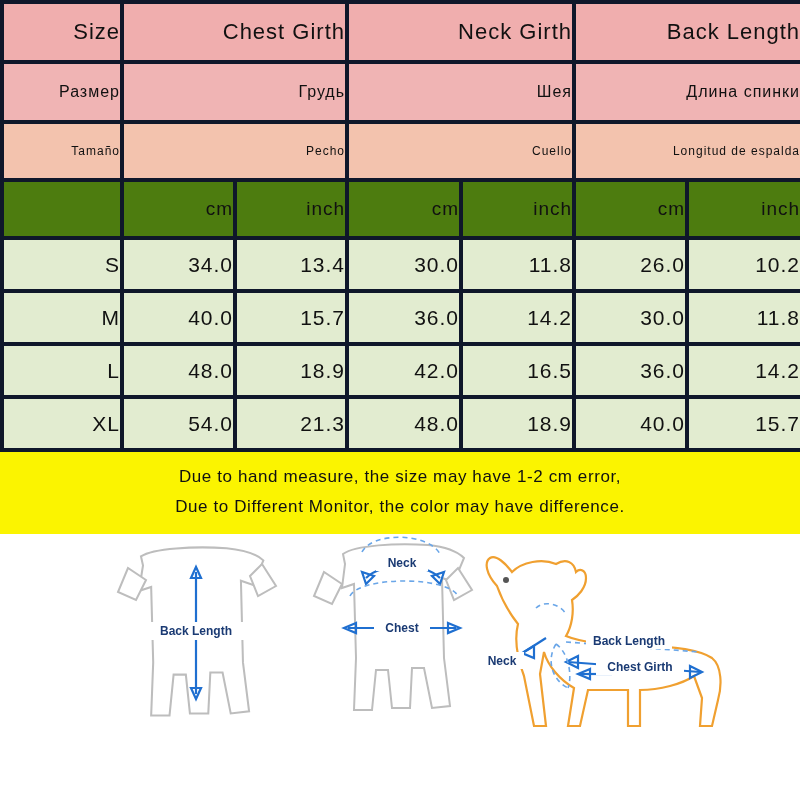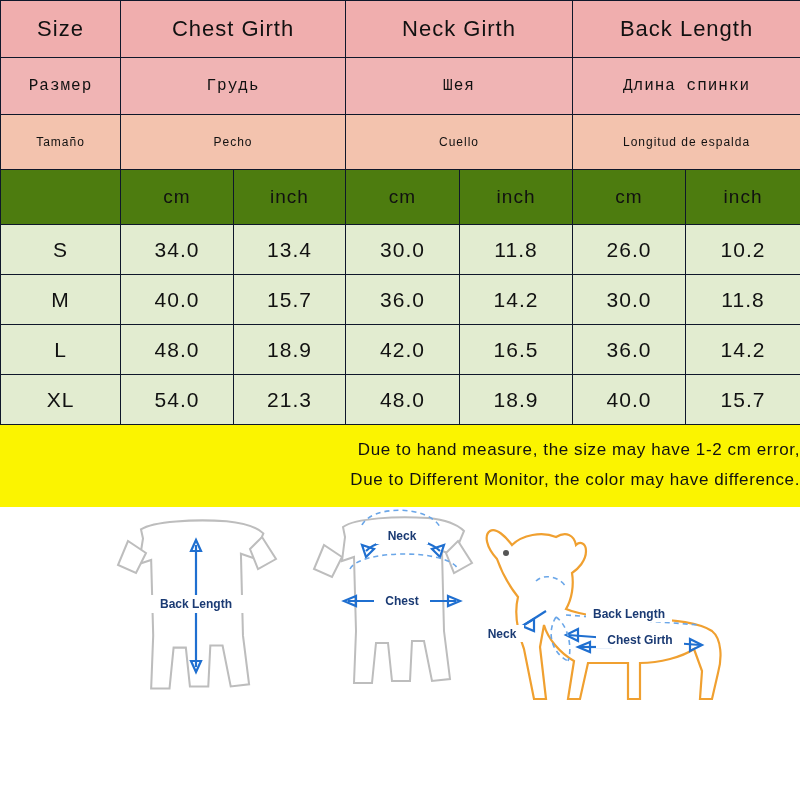--- a/index.html
+++ b/index.html
@@ -18,22 +18,22 @@
     width: 800px;
     height: 800px;
     position: relative;
   }
   table.size-table {
     width: 800px;
     border-collapse: collapse;
     table-layout: fixed;
   }
   table.size-table td {
-    border: 1px solid #0f172a;
-    text-align: center;
+    border: 4px solid #0f172a;
+    text-align: right;
     vertical-align: middle;
     letter-spacing: 1px;
     padding: 0;
   }
 
   
   .r-lang1 td { height: 56px; font-size: 22px; }
   .r-lang2 td { height: 56px; font-size: 16px; }
   .r-lang3 td { height: 54px; font-size: 12px; }
   .r-lang4 td { height: 54px; font-size: 19px; }
@@ -42,29 +42,29 @@
 
   
   .band1 td { background: #f0aeae; }
   .band2 td { background: #f0b4b4; }
   .band3 td { background: #f3c3ae; }
   .band4 td { background: #f6cfa4; }
   .band-units td { background: #4d7c0f; }
   .band-data td { background: #e2ecd0; }
 
   .cell-size-h { font-size: 22px; }
-  .cell-sub-sm { font-size: 13px; letter-spacing: 2px; font-family: Liberation Mono, monospace; }
+  .cell-sub-sm { font-size: 13px; letter-spacing: 2px; }
   .cell-sub-es { font-size: 16px; }
 
   .notes {
     background: #fbf400;
     width: 800px;
     box-sizing: border-box;
     padding: 10px 0 12px 0;
-    text-align: right;
+    text-align: center;
   }
   .notes .line {
     font-size: 17px;
     letter-spacing: 0.6px;
     line-height: 30px;
     color: #111111;
   }
 
   .diagram {
     position: relative;

